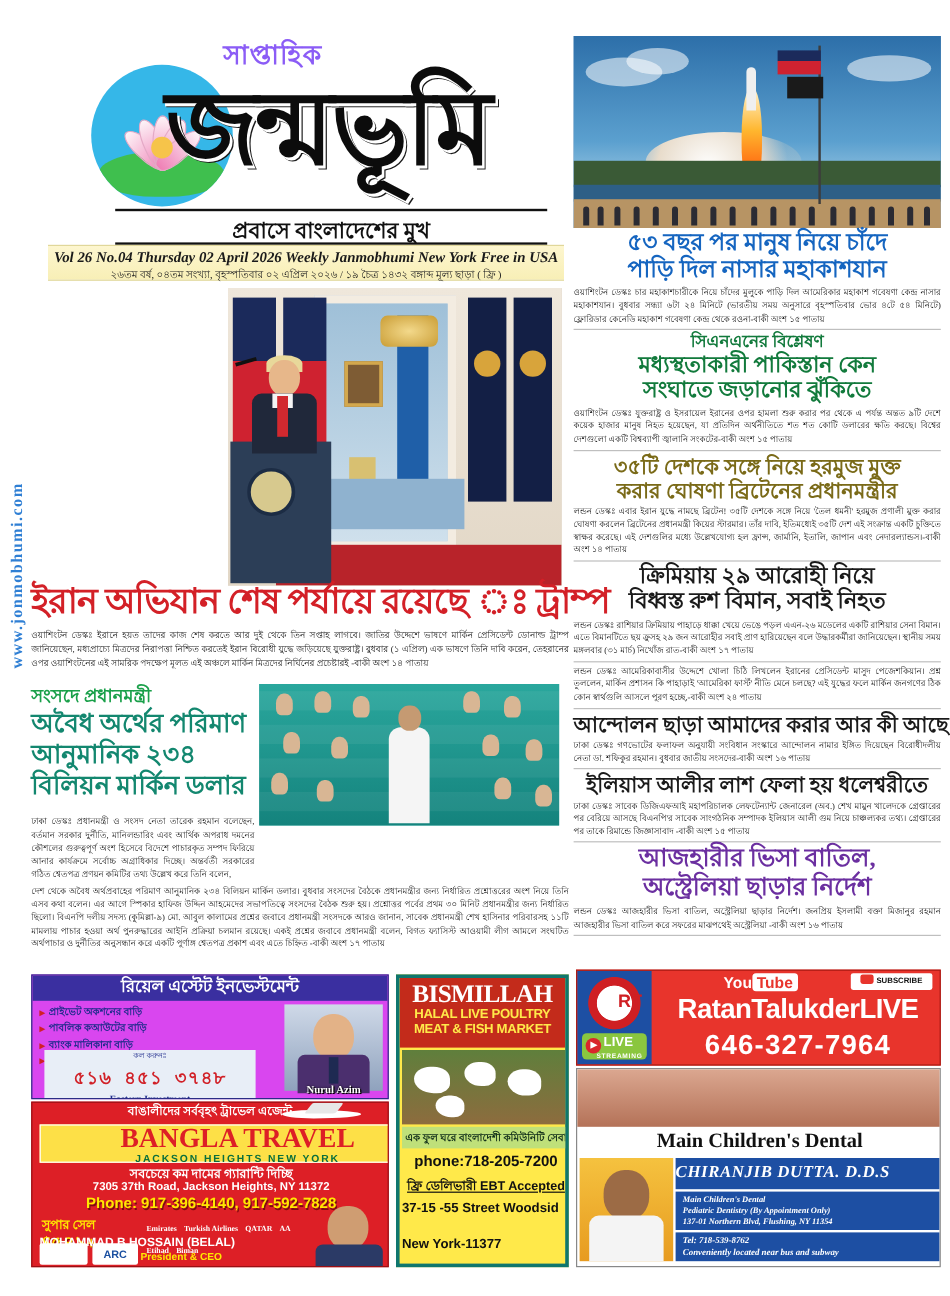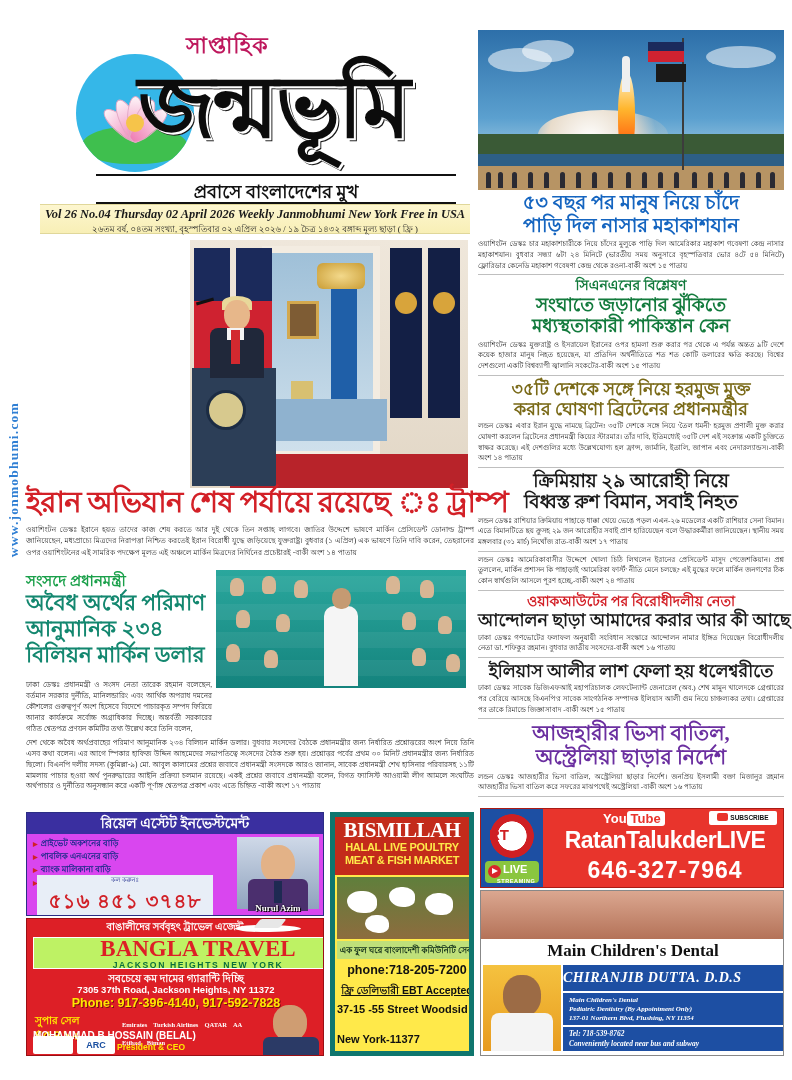--- a/index.html
+++ b/index.html
@@ -24,21 +24,21 @@
     font-family: "Liberation Serif", serif;
     font-weight: bold; font-size: 13.5px; letter-spacing: 1.2px;
     color: #2f7fd4; white-space: nowrap;
   }
 
   
   .masthead { position: absolute; left: 26px; top: 26px; width: 448px; height: 182px; }
   .mh-top {
     position:absolute; left:160px; top:2px;
     font-family:"Liberation Serif", serif; font-size:22px; font-weight:bold;
-    color:#be185d; letter-spacing:1px;
+    color:#8b5cf6; letter-spacing:1px;
   }
   .mh-lotus {
     position:absolute; left:50px; top:28px; width:118px; height:118px;
     border-radius:50%; background:#35b7e8; overflow:hidden;
   }
   .mh-lotus .pad {
     position:absolute; left:6px; bottom:8px; width:105px; height:38px;
     background:#3fbf4e; border-radius:50% 50% 45% 45%;
   }
   .mh-lotus .petal {
@@ -210,21 +210,21 @@
     font-family:"Liberation Serif", serif; font-weight:bold; font-size:14px; line-height:21px;
   }
   .ad-re .re-list { position:absolute; left:6px; top:24px; width:180px; }
   .ad-re .re-list div {
     font-family:"Liberation Serif", serif; font-size:8.4px; color:#1f2b8c;
     line-height:1.55; font-weight:bold;
   }
   .ad-re .re-list div:before { content:'\25B6'; color:#d12027; font-size:6px; margin-right:3px; }
   .ad-re .re-phonewrap { position:absolute; left:10px; top:62px; width:176px; text-align:center; background:#e8eef7; }
   .ad-re .re-call { font-family:"Liberation Serif", serif; font-size:6.5px; color:#1f2b8c; }
-  .ad-re .re-phone { font-family:Liberation Sans, sans-serif; font-weight:bold; font-size:20px; color:#d12027; letter-spacing:1px; }
+  .ad-re .re-phone { font-family:Liberation Mono, monospace; font-weight:bold; font-size:15px; color:#d12027; letter-spacing:1px; }
   .ad-re .re-co { font-family:"Liberation Serif", serif; font-weight:bold; font-size:8px; color:#1f2b8c; }
   .ad-re .re-photo { position:absolute; right:4px; top:24px; width:82px; height:72px; background:linear-gradient(#cfd9e8,#8fa2bd); }
   .ad-re .re-photo .h { position:absolute; left:50%; margin-left:-17px; top:8px; width:34px; height:38px; border-radius:47%; background:#e3b287; }
   .ad-re .re-photo .s { position:absolute; left:50%; margin-left:-30px; top:42px; width:60px; height:32px; background:#4b2f6e; border-radius:6px 6px 0 0; }
   .ad-re .re-photo .t { position:absolute; left:50%; margin-left:-4px; top:44px; width:8px; height:22px; background:#1e2a52; }
   .ad-re .re-name {
     position:absolute; right:4px; bottom:2px; width:82px; text-align:center;
     font-family:"Liberation Serif", serif; font-weight:bold; font-size:9px; color:#fff;
     text-shadow:0 0 2px #000,1px 1px 0 #000;
   }
@@ -237,21 +237,21 @@
   }
   .ad-bt .bt-plane { position:absolute; right:14px; top:0px; width:74px; height:16px; }
   .ad-bt .bt-plane:before {
     content:''; position:absolute; left:0; top:6px; width:66px; height:7px;
     background:#fff; border-radius:40% 60% 60% 40%/50%;
   }
   .ad-bt .bt-plane:after {
     content:''; position:absolute; left:22px; top:0px; width:26px; height:9px;
     background:#e7e7e7; transform:skewX(-38deg); border-radius:2px;
   }
-  .ad-bt .bt-white { position:absolute; left:6px; top:18px; width:330px; height:32px; background:#bef264; border:1px solid #fff; }
+  .ad-bt .bt-white { position:absolute; left:6px; top:18px; width:330px; height:32px; background:#fde047; border:1px solid #fff; }
   .ad-bt .bt-name {
     text-align:center; font-family:"Liberation Serif", serif; font-weight:bold;
     font-size:23px; color:#dd1f26; line-height:22px; letter-spacing:0px;
   }
   .ad-bt .bt-sub {
     text-align:center; font-family:"Liberation Sans", sans-serif; font-weight:bold;
     font-size:8.6px; color:#0a6f3c; letter-spacing:1.6px;
   }
   .ad-bt .bt-bn { position:absolute; left:0; top:52px; width:298px; text-align:center;
     font-family:"Liberation Serif", serif; font-weight:bold; font-size:10.5px; color:#fff; }
@@ -275,21 +275,21 @@
   .ad-bt .bt-role { position:absolute; left:90px; bottom:3px; width:160px;
     font-family:"Liberation Sans", sans-serif; font-weight:bold; font-size:8.5px; color:#ffe800; }
   .ad-bt .bt-logo1 { position:absolute; left:6px; bottom:1px; width:40px; height:18px; background:#fff; border-radius:2px; }
   .ad-bt .bt-logo2 { position:absolute; left:50px; bottom:1px; width:38px; height:18px; background:#fff; border-radius:2px;
      font-family:"Liberation Sans", sans-serif; font-weight:bold; font-size:9px; color:#1a4fa0; text-align:center; line-height:18px; }
   .ad-bt .bt-face { position:absolute; right:2px; bottom:0; width:62px; height:52px; }
   .ad-bt .bt-face .h { position:absolute; left:14px; top:2px; width:34px; height:36px; border-radius:46%; background:#cf9d72; }
   .ad-bt .bt-face .s { position:absolute; left:4px; top:34px; width:56px; height:20px; background:#2b3a66; border-radius:6px 6px 0 0; }
 
   
-  .ad-bm { left:330px; top:812px; width:144px; height:244px; background:#ffe94a; border:5px solid #0f766e; }
+  .ad-bm { left:330px; top:812px; width:144px; height:244px; background:#ffe94a; border:3px solid #0f766e; }
   .ad-bm .bm-head { height:58px; background:#c32b1b; padding-top:2px; }
   .ad-bm .bm-t1 { text-align:center; font-family:"Liberation Serif", serif; font-weight:bold;
     font-size:21px; color:#fff; line-height:22px; letter-spacing:-0.5px; }
   .ad-bm .bm-t2 { text-align:center; font-family:"Liberation Sans", sans-serif; font-weight:bold;
     font-size:11px; color:#ffe94a; line-height:13px; letter-spacing:-0.3px; }
   .ad-bm .bm-photo { position:absolute; left:2px; top:60px; width:140px; height:62px;
     background:linear-gradient(#5f7f3c,#8d6c3e); overflow:hidden; }
   .ad-bm .bm-photo .bird { position:absolute; background:#fff; border-radius:50% 50% 40% 60%; }
   .ad-bm .bm-green { position:absolute; left:2px; top:124px; width:140px; height:18px; background:#bfe07a;
     text-align:center; font-family:"Liberation Serif", serif; font-weight:bold; font-size:8.5px; color:#13301a; line-height:18px; }
@@ -300,21 +300,21 @@
   .ad-bm .bm-addr1 { position:absolute; left:2px; top:186px; width:140px; text-align:left;
     font-family:"Liberation Sans", sans-serif; font-weight:bold; font-size:11px; color:#111; }
   .ad-bm .bm-addr2 { position:absolute; left:2px; top:216px; width:140px; text-align:left;
     font-family:"Liberation Sans", sans-serif; font-weight:bold; font-size:11px; color:#111; }
 
   
   .ad-rt { left:480px; top:808px; width:304px; height:80px; background:#e8342c; border:1px solid #aa1b15; }
   .ad-rt .rt-left { position:absolute; left:0; top:0; width:62px; height:78px; background:#1d4fa3; }
   .ad-rt .rt-badge { position:absolute; left:8px; top:4px; width:46px; height:46px; border-radius:50%;
     background:radial-gradient(#fff 0 44%, #cf1f23 46% 66%, #1d4fa3 68% 100%); }
-  .ad-rt .rt-badge span { position:absolute; left:0; top:13px; width:46px; 
+  .ad-rt .rt-badge span { position:absolute; left:13px; top:13px; width:46px; text-align:center;
     font-family:"Liberation Sans", sans-serif; font-weight:bold; font-size:15px; color:#cf1f23; }
   .ad-rt .rt-live { position:absolute; left:4px; top:52px; width:54px; height:22px; background:#8ac63f;
     border-radius:4px; }
   .ad-rt .rt-live b { position:absolute; left:18px; top:2px; font-family:"Liberation Sans", sans-serif;
     font-weight:bold; font-size:11px; color:#fff; }
   .ad-rt .rt-live i { position:absolute; left:3px; top:4px; width:13px; height:13px; border-radius:50%;
     background:#d9262c; }
   .ad-rt .rt-live i:after { content:''; position:absolute; left:4px; top:3px; border-left:6px solid #fff;
     border-top:3.5px solid transparent; border-bottom:3.5px solid transparent; }
   .ad-rt .rt-live small { position:absolute; left:12px; bottom:-1px; font-family:"Liberation Sans", sans-serif;
@@ -489,22 +489,22 @@
         <div class="r-head" style="color: rgb(21, 101, 192); font-size: 19.5px;">
           <div>৫৩ বছর পর মানুষ নিয়ে চাঁদে</div>
           <div>পাড়ি দিল নাসার মহাকাশযান</div>
         </div>
         <div class="r-body">ওয়াশিংটন ডেস্কঃ চার মহাকাশচারীকে নিয়ে চাঁদের মুলুকে পাড়ি দিল আমেরিকার মহাকাশ গবেষণা কেন্দ্র নাসার মহাকাশযান। বুধবার সন্ধ্যা ৬টা ২৪ মিনিটে (ভারতীয় সময় অনুসারে বৃহস্পতিবার ভোর ৪টে ৫৪ মিনিটে) ফ্লোরিডার কেনেডি মহাকাশ গবেষণা কেন্দ্র থেকে রওনা-বাকী অংশ ১৫ পাতায়</div>
         <div class="hr-thin"></div>
       </div>
       <div style="margin-bottom: 3px;">
         <div class="r-kicker" style="color: rgb(18, 122, 60);">সিএনএনের বিশ্লেষণ</div>
         <div class="r-head" style="color: rgb(18, 122, 60); font-size: 18.5px;">
+          <div>মধ্যস্থতাকারী পাকিস্তান কেন</div>
           <div>সংঘাতে জড়ানোর ঝুঁকিতে</div>
-          <div>মধ্যস্থতাকারী পাকিস্তান কেন</div>
         </div>
         <div class="r-body">ওয়াশিংটন ডেস্কঃ যুক্তরাষ্ট্র ও ইসরায়েল ইরানের ওপর হামলা শুরু করার পর থেকে এ পর্যন্ত অন্তত ৯টি দেশে কয়েক হাজার মানুষ নিহত হয়েছেন, যা প্রতিদিন অর্থনীতিতে শত শত কোটি ডলারের ক্ষতি করছে। বিশ্বের দেশগুলো একটি বিশ্বব্যাপী জ্বালানি সংকটের-বাকী অংশ ১৫ পাতায়</div>
         <div class="hr-thin"></div>
       </div>
       <div style="margin-bottom: 3px;">
         <div class="r-head" style="color: rgb(122, 106, 24); font-size: 17.5px;">
           <div>৩৫টি দেশকে সঙ্গে নিয়ে হরমুজ মুক্ত</div>
           <div>করার ঘোষণা ব্রিটেনের প্রধানমন্ত্রীর</div>
         </div>
         <div class="r-body">লন্ডন ডেস্কঃ এবার ইরান যুদ্ধে নামছে ব্রিটেন! ৩৫টি দেশকে সঙ্গে নিয়ে 'তৈল ধমনী' হরমুজ প্রণালী মুক্ত করার ঘোষণা করলেন ব্রিটেনের প্রধানমন্ত্রী কিয়ের স্টারমার। তাঁর দাবি, ইতিমধ্যেই ৩৫টি দেশ এই সংক্রান্ত একটি চুক্তিতে স্বাক্ষর করেছে। এই দেশগুলির মধ্যে উল্লেখযোগ্য হল ফ্রান্স, জার্মানি, ইতালি, জাপান এবং নেদারল্যান্ডস।-বাকী অংশ ১৪ পাতায়</div>
@@ -516,21 +516,20 @@
           <div>বিধ্বস্ত রুশ বিমান, সবাই নিহত</div>
         </div>
         <div class="r-body">লন্ডন ডেস্কঃ রাশিয়ার ক্রিমিয়ায় পাহাড়ে ধাক্কা খেয়ে ভেঙে পড়ল এএন-২৬ মডেলের একটি রাশিয়ার সেনা বিমান। এতে বিমানটিতে ছয় ক্রুসহ ২৯ জন আরোহীর সবাই প্রাণ হারিয়েছেন বলে উদ্ধারকর্মীরা জানিয়েছেন। স্থানীয় সময় মঙ্গলবার (৩১ মার্চ) নিখোঁজ রাত-বাকী অংশ ১৭ পাতায়</div>
         <div class="hr-thin"></div>
       </div>
       <div style="margin-bottom: 3px;">
         <div class="r-body">লন্ডন ডেস্কঃ আমেরিকাবাসীর উদ্দেশে খোলা চিঠি লিখলেন ইরানের প্রেসিডেন্ট মাসুদ পেজেশকিয়ান। প্রশ্ন তুললেন, মার্কিন প্রশাসন কি পাহাড়াই 'আমেরিকা ফার্স্ট' নীতি মেনে চলছে? এই যুদ্ধের ফলে মার্কিন জনগণের ঠিক কোন স্বার্থগুলি আসলে পূরণ হচ্ছে,-বাকী অংশ ২৪ পাতায়</div>
         <div class="hr-thin"></div>
       </div>
       <div style="margin-bottom: 3px;">
-        <div class="r-kicker" style="color: rgb(211, 32, 39);">ওয়াকআউটের পর বিরোধীদলীয় নেতা</div>
         <div class="r-head" style="color: rgb(26, 26, 26); font-size: 17.5px;">
           <div>আন্দোলন ছাড়া আমাদের করার আর কী আছে</div>
         </div>
         <div class="r-body">ঢাকা ডেস্কঃ গণভোটের ফলাফল অনুযায়ী সংবিধান সংস্কারে আন্দোলন নামার ইঙ্গিত দিয়েছেন বিরোধীদলীয় নেতা ডা. শফিকুর রহমান।  বুধবার জাতীয় সংসদের-বাকী অংশ ১৬ পাতায়</div>
         <div class="hr-thin"></div>
       </div>
       <div style="margin-bottom: 3px;">
         <div class="r-head" style="color: rgb(26, 26, 26); font-size: 17.5px;">
           <div>ইলিয়াস আলীর লাশ ফেলা হয় ধলেশ্বরীতে</div>
         </div>
@@ -544,21 +543,21 @@
         </div>
         <div class="r-body">লন্ডন ডেস্কঃ আজহারীর ভিসা বাতিল, অস্ট্রেলিয়া ছাড়ার নির্দেশ। জনপ্রিয় ইসলামী বক্তা মিজানুর রহমান আজহারীর ভিসা বাতিল করে সফরের মাঝপথেই অস্ট্রেলিয়া -বাকী অংশ ১৬ পাতায়</div>
         <div class="hr-thin"></div>
       </div>
     </div>
 
   <div class="ad ad-re">
     <div class="re-title">রিয়েল এস্টেট ইনভেস্টমেন্ট</div>
     <div class="re-list">
       <div>প্রাইভেট অকশনের বাড়ি</div>
-      <div>পাবলিক এনএনের বাড়ি</div>
+      <div>পাবলিক কআউটের বাড়ি</div>
       <div>ব্যাংক মালিকানা বাড়ি</div>
       <div>শর্ট-সেল ও REO প্রপার্টি</div>
     </div>
     <div class="re-phonewrap">
       <div class="re-call">কল করুনঃ</div>
       <div class="re-phone">৫১৬ ৪৫১ ৩৭৪৮</div>
       <div class="re-co">Eastern Investment</div>
 
     </div>
     <div class="re-photo">

